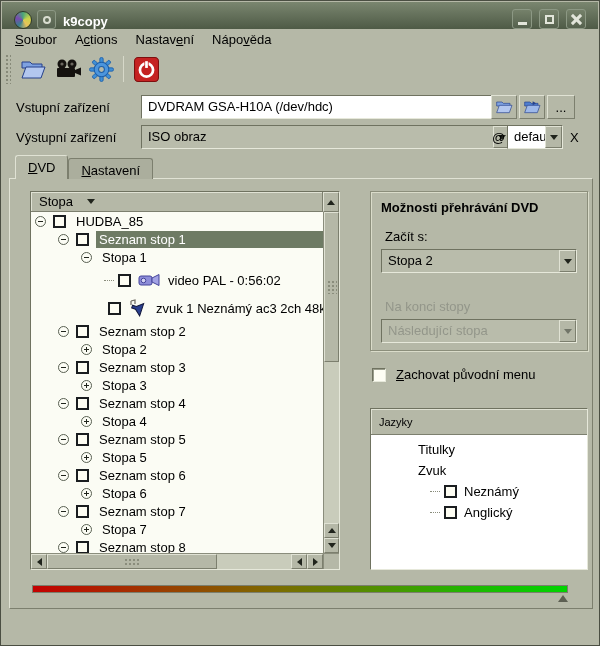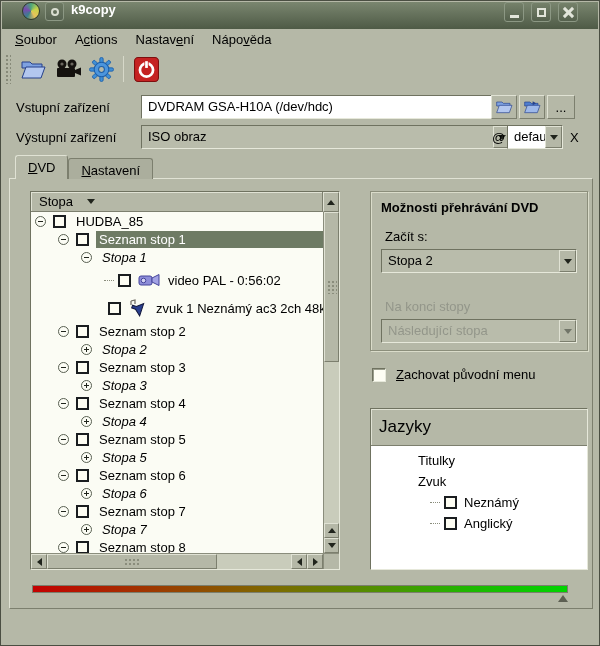--- a/index.html
+++ b/index.html
@@ -5,21 +5,21 @@
   html,body{margin:0;padding:0;}
   body{font-family:"Liberation Sans","DejaVu Sans",sans-serif;background:#888;}
   *{box-sizing:border-box;}
 
   .window{position:relative;width:600px;height:646px;background:#b5b8a7;
           border:1px solid #4a4e42;overflow:hidden;}
 
   
   .titlebar{position:absolute;left:1px;top:1px;right:1px;height:27px;
             background:linear-gradient(to bottom,#7a866f,#4e5a46);
-            display:flex;align-items:flex-start;padding:0 20px;gap:5px;}
+            display:flex;align-items:flex-end;padding:0 12px;gap:5px;}
   .appicon{width:18px;height:18px;border-radius:50%;
            background:conic-gradient(#4aa57a,#c8d34a,#e9c45a,#3a7f8c,#7a4ab0,#4aa57a);
            border:1px solid #2e3a2a;}
   .menubtn{width:19px;height:19px;border:1px solid #8c9884;border-radius:3px;
            background:linear-gradient(to bottom,#6d7962,#576351);
            display:flex;align-items:center;justify-content:center;}
   .menubtn .ring{width:8px;height:8px;border:2px solid #d9ddd0;border-radius:50%;}
   .title-text{color:#fff;font-weight:bold;font-size:13px;flex:1;padding-left:2px;}
   .winbtn{width:20px;height:20px;margin-left:2px;border:1px solid #8c9884;border-radius:3px;
           background:linear-gradient(to bottom,#75816a,#55614d);
@@ -98,21 +98,21 @@
         border:1px solid;border-color:#6f7260 #e6e8da #e6e8da #6f7260;
         display:grid;grid-template-columns:1fr 16px;grid-template-rows:20px 1fr 16px;
         background:#fbfcf4;}
   .tree-header{grid-column:1;grid-row:1;background:#b5b8a7;
         border-bottom:1px solid #7c7f6e;border-right:1px solid #7c7f6e;
         box-shadow:inset 1px 1px 0 #e0e2d4;
         display:flex;align-items:center;gap:14px;padding:0 8px;font-size:13px;}
   .tree-body{grid-column:1;grid-row:2;background:#fbfcf4;overflow:hidden;position:relative;}
   .trow{display:flex;align-items:center;height:18px;font-size:13px;color:#000;}
   .trow.media{height:28px;}
-  .lv0{padding-left:4px;} .lv1{padding-left:27px;} .lv2{padding-left:50px;font-style:italic;} .lv3{padding-left:73px;}
+  .lv0{padding-left:4px;} .lv1{padding-left:27px;} .lv2{padding-left:50px;} .lv3{padding-left:73px;}
   .expander{width:11px;height:11px;min-width:11px;border:1px solid #596052;border-radius:50%;
         position:relative;margin-right:7px;background:#fbfcf4;}
   .expander::before{content:"";position:absolute;left:2px;top:4px;width:5px;height:1px;background:#20241c;}
   .expander.plus::after{content:"";position:absolute;left:4px;top:2px;width:1px;height:5px;background:#20241c;}
   .cb{width:13px;height:13px;min-width:13px;border:2px solid #1a1d20;background:#fdfdf3;margin-right:7px;}
   .stub{width:10px;border-top:1px dotted #8a8d7c;margin-right:4px;}
   .tlabel{white-space:nowrap;padding:1px 3px;}
   .trow.sel .tlabel{flex:1;background:#6e7b64;color:#fff;}
   .ticon{width:22px;height:18px;margin-right:5px;display:flex;align-items:center;}
 
@@ -154,23 +154,23 @@
   .gap1{height:26px;}
   .chk-row{display:flex;align-items:center;gap:10px;margin:16px 0 0 2px;font-size:13px;}
   .chk{width:14px;height:14px;background:#fdfdf3;
        border-top:1px solid #6f7260;border-left:1px solid #6f7260;
        border-bottom:1px solid #e6e8da;border-right:1px solid #e6e8da;
        box-shadow:inset 1px 1px 0 #9a9d8c;}
 
   .langbox{margin-top:26px;height:162px;
        border:1px solid;border-color:#6f7260 #e6e8da #e6e8da #6f7260;
        background:#fff;display:flex;flex-direction:column;}
-  .lang-header{height:37px;background:#b5b8a7;border-bottom:1px solid #7c7f6e;
+  .lang-header{height:26px;background:#b5b8a7;border-bottom:1px solid #7c7f6e;
        box-shadow:inset 1px 1px 0 #e0e2d4;display:flex;align-items:center;
-       padding:0 8px;font-size:17px;}
+       padding:0 8px;font-size:11px;}
   .lang-body{flex:1;background:#fff;padding-top:4px;padding-left:41px;}
   .lrow{display:flex;align-items:center;height:21px;font-size:13px;padding-left:6px;}
   .lrow.indent{padding-left:18px;}
 
   
   .capacity{position:absolute;left:22px;top:406px;width:536px;height:8px;
        border:1px solid #7b7e6d;
        background:linear-gradient(90deg,#c40000 0%,#993f00 25%,#7d6a00 45%,#4f9100 65%,#1db800 82%,#00d400 100%);}
   .cap-marker{position:absolute;left:548px;top:416px;width:0;height:0;
        border-left:5px solid transparent;border-right:5px solid transparent;

